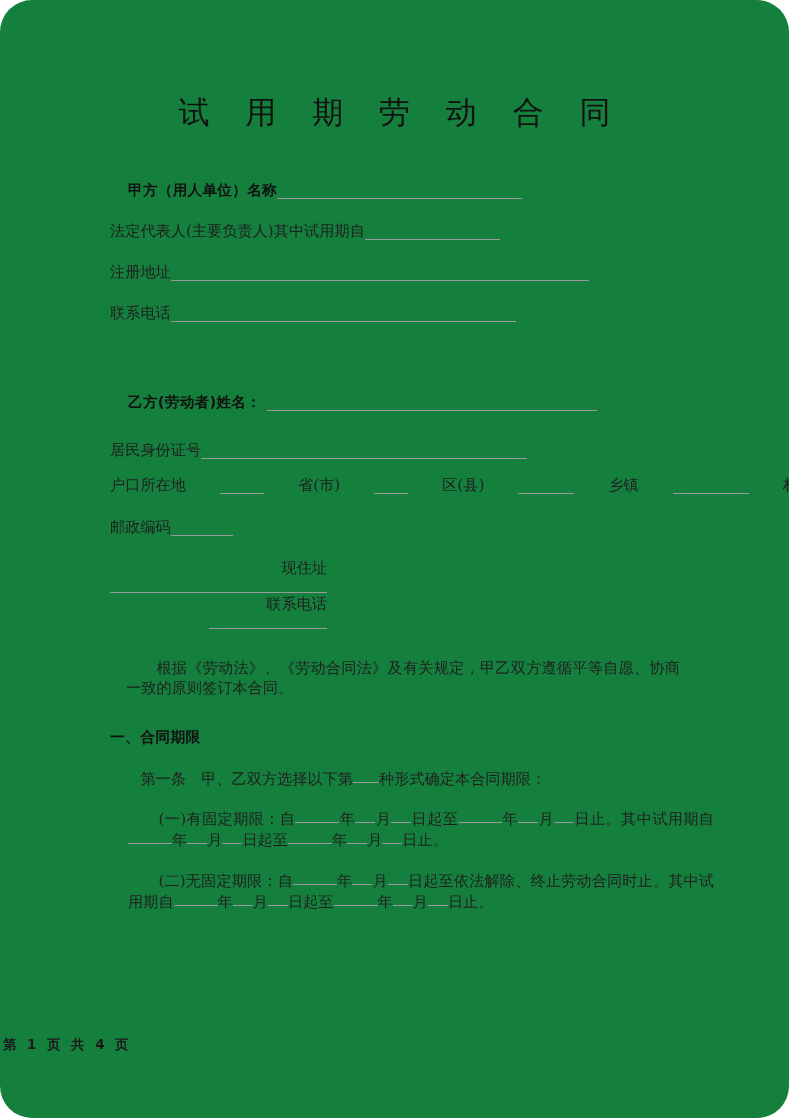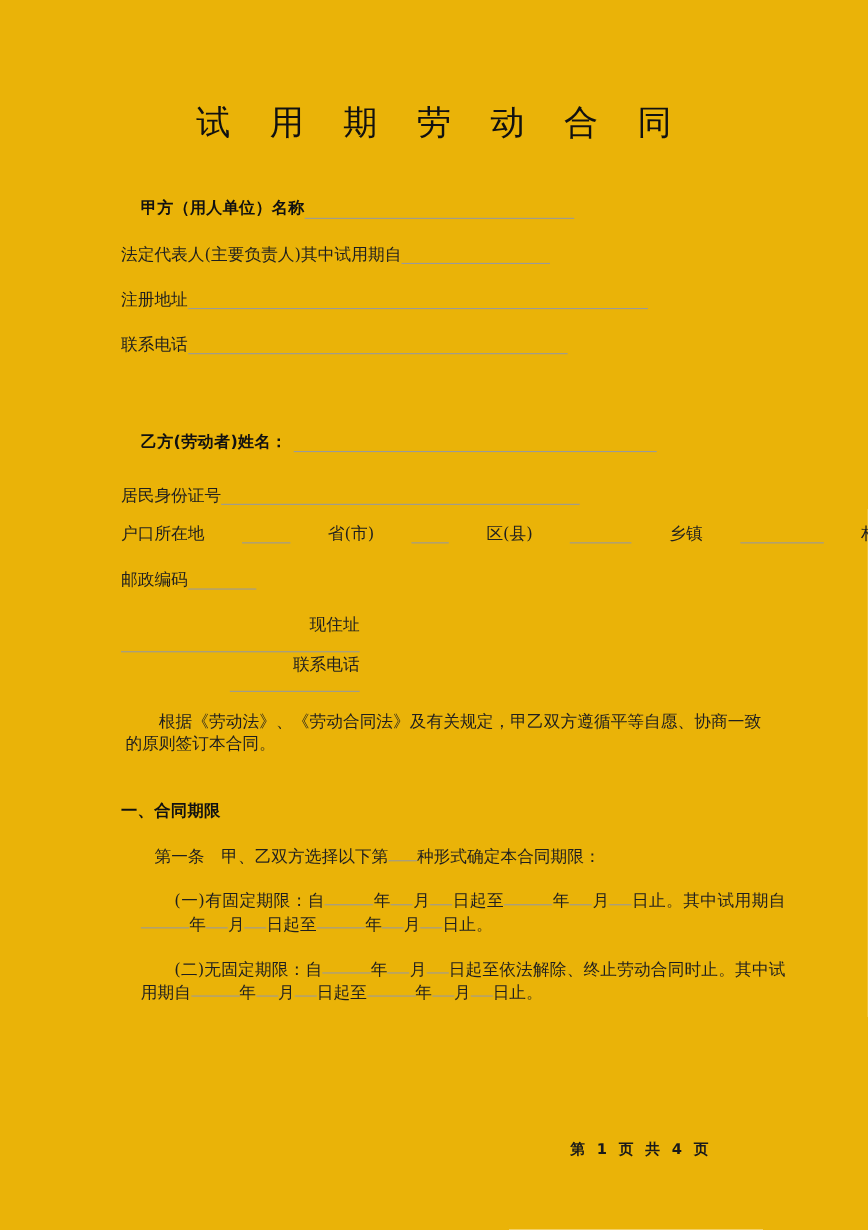--- a/index.html
+++ b/index.html
@@ -12,21 +12,22 @@
     height: 1118px;
     position: relative;
     font-family: "DejaVu Serif", "Liberation Serif", serif;
     color: #1a1a1a;
     overflow: hidden;
   }
 
   .page {
     position: absolute;
     inset: 0;
-    background: #eab308;
+    background: #15803d;
+    border-radius: 32px;
   }
 
   .doc-title {
     position: absolute;
     top: 92px;
     left: 0;
     width: 789px;
     text-align: center;
     font-family: "DejaVu Serif", "Liberation Serif", serif;
     font-size: 31px;
@@ -100,21 +101,21 @@
     word-break: break-all;
   }
 
   .indent2 { text-indent: 2em; }
 
   .footer {
     position: absolute;
     left: 0;
     top: 1036px;
     width: 647px;
-    text-align: right;
+    text-align: left;
     font-family: "DejaVu Sans", "Liberation Sans", sans-serif;
     font-weight: bold;
     font-size: 13.4px;
     letter-spacing: 3px;
     text-indent: 3px;
     color: #1a1a1a;
     white-space: nowrap;
   }
 
   
@@ -193,21 +194,21 @@
     </div>
 
     <div class="row r-cur-addr line">
       <span class="lbl">现住址</span>
         <span class="blank" style="width:217px;"></span>
         <span class="lbl">联系电话</span>
         <span class="blank" style="width:118px;"></span>
     </div>
 
     <div class="blk-intro">
-      <p class="para indent2" style="margin:4px;">根据《劳动法》、《劳动合同法》及有关规定，甲乙双方遵循平等自愿、协商一致的原则签订本合同。</p>
+      <p class="para indent2" style="margin:16px;">根据《劳动法》、《劳动合同法》及有关规定，甲乙双方遵循平等自愿、协商一致的原则签订本合同。</p>
     </div>
 
     <div class="blk-sec1">
       <div class="sec-head">一、合同期限</div>
     </div>
 
     <div class="blk-c1">
       <div class="clause indent2"><span>第一条　甲、乙双方选择以下第</span><span class="blank" style="width:26px;"></span><span>种形式确定本合同期限：</span></div>
     </div>
 

